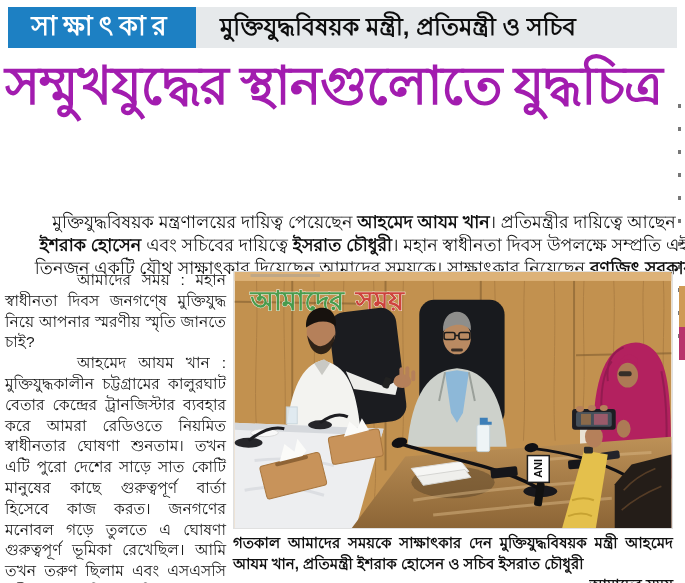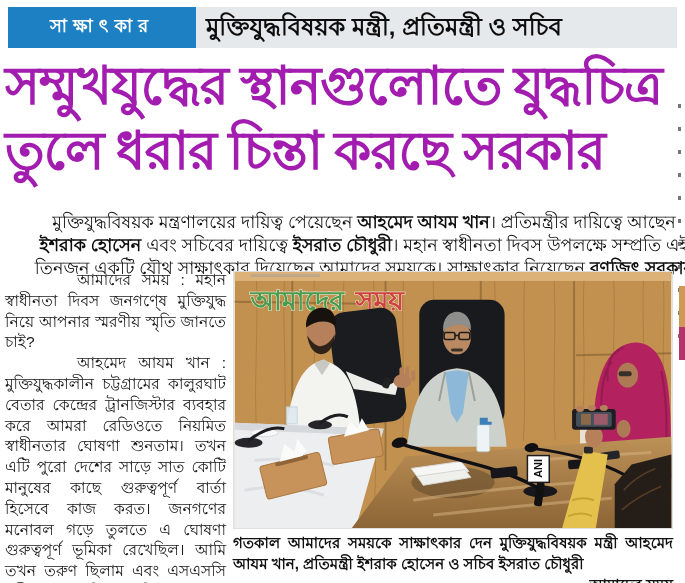--- a/index.html
+++ b/index.html
@@ -6,25 +6,25 @@
   body{
     width:685px;height:583px;position:relative;overflow:hidden;
     background:#ffffff;color:#111;
     font-family:"Liberation Sans", sans-serif;
   }
   
   .kicker-row{position:absolute;top:7px;left:8px;width:669px;height:41px;display:flex;}
   .kicker-box{
     width:188px;background:#1d80c3;color:#fff;
     display:flex;align-items:center;justify-content:center;
-    font-size:18px;font-weight:700;letter-spacing:6px;white-space:nowrap;
+    font-size:27px;font-weight:700;letter-spacing:6px;white-space:nowrap;
   }
   .kicker-strip{
     flex:1;background:#e6e9eb;display:flex;align-items:center;
-    padding-left:10px;font-size:24px;font-weight:600;color:#0d0d0d;white-space:nowrap;
+    padding-left:24px;font-size:24px;font-weight:600;color:#0d0d0d;white-space:nowrap;
   }
   
   .headline{
     position:absolute;top:54px;left:5px;width:672px;
     font-family:"Liberation Serif", serif;color:#a21caf;
     font-size:53px;line-height:65px;font-weight:600;letter-spacing:-1px;
   }
   
   .intro{
     position:absolute;top:194px;left:12px;width:670px;margin:17px;
@@ -60,21 +60,20 @@
 </head>
 <body>
 
 <header class="kicker-row">
   <div class="kicker-box">সাক্ষাৎকার</div>
   <div class="kicker-strip">মুক্তিযুদ্ধবিষয়ক মন্ত্রী, প্রতিমন্ত্রী ও সচিব</div>
 </header>
 
 <div class="headline">
   <div>সম্মুখযুদ্ধের স্থানগুলোতে যুদ্ধচিত্র</div>
-  <div>তুলে ধরার চিন্তা করছে সরকার</div>
 </div>
 
 <p class="intro"><span>মুক্তিযুদ্ধবিষয়ক মন্ত্রণালয়ের দায়িত্ব পেয়েছেন </span><b>আহমেদ আযম খান</b><span>। প্রতিমন্ত্রীর দায়িত্বে আছেন </span><b>ইশরাক হোসেন</b><span> এবং সচিবের দায়িত্বে </span><b>ইসরাত চৌধুরী</b><span>। মহান স্বাধীনতা দিবস উপলক্ষে সম্প্রতি এই তিনজন একটি যৌথ সাক্ষাৎকার দিয়েছেন আমাদের সময়কে। সাক্ষাৎকার নিয়েছেন </span><b>রণজিৎ সরকার</b></p>
 
 <div class="left-col">
   <p><span class="lead">আমাদের সময় :</span><span> মহান স্বাধীনতা দিবস জনগণ্ষে মুক্তিযুদ্ধ নিয়ে আপনার স্মরণীয় স্মৃতি জানতে চাই?</span></p>
   <p><span class="lead">আহমেদ আযম খান :</span><span> মুক্তিযুদ্ধকালীন চট্টগ্রামের কালুরঘাট বেতার কেন্দ্রের ট্রানজিস্টার ব্যবহার করে আমরা রেডিওতে নিয়মিত স্বাধীনতার ঘোষণা শুনতাম। তখন এটি পুরো দেশের সাড়ে সাত কোটি মানুষের কাছে গুরুত্বপূর্ণ বার্তা হিসেবে কাজ করত। জনগণের মনোবল গড়ে তুলতে এ ঘোষণা গুরুত্বপূর্ণ ভূমিকা রেখেছিল। আমি তখন তরুণ ছিলাম এবং এসএসসি পরীক্ষা না দিয়ে মুক্তিযুদ্ধে যুক্ত হয়েছিলাম। কালুরঘাট বেতার কেন্দ্রের বার্তাগুলো ছিল আমাদের জন্য</span></p>
 </div>
 
 <figure class="photo-block">

